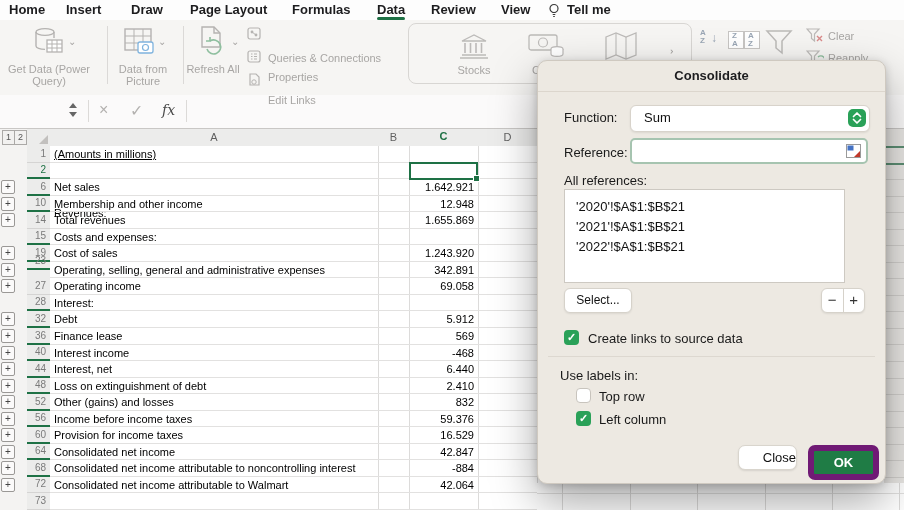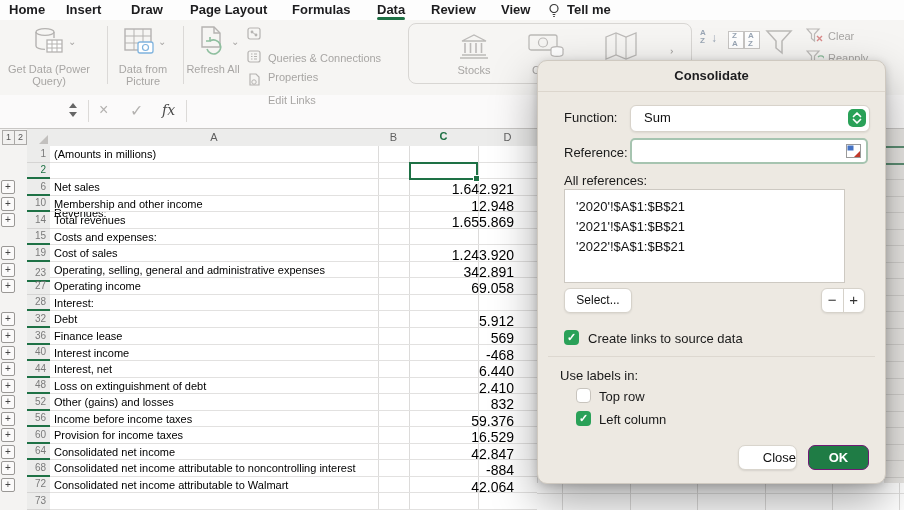--- a/index.html
+++ b/index.html
@@ -39,21 +39,21 @@
   .colhead.selected{color:#1E7145;font-weight:700;border-bottom:2px solid #1E7145;line-height:17px;}
   #rownums{position:absolute;left:27px;top:18px;width:23px;height:364px;background:#ececeb;border-right:1px solid #c9c7c5;}
   .rownum{position:absolute;left:0;width:19px;padding-right:4px;font-size:10px;color:#7a7a7a;text-align:right;border-bottom:1px solid #d5d4d3;}
   .rownum.hidden-after{border-bottom:2px solid #1E7145;}
   .rownum.active-row{color:#1E7145;}
   .plusbox{position:absolute;left:1px;width:12px;height:12px;border:1px solid #9a9896;border-radius:2px;background:#fbfafa;font-size:10px;line-height:11px;color:#444;text-align:center;}
   #cells{position:absolute;left:50px;top:18px;width:854px;height:364px;background:#fff;}
   .vline{position:absolute;top:0;width:1px;height:364px;background:#dcdbda;}
   .hline{position:absolute;left:0;width:487px;height:1px;background:#e2e1e0;}
   .cell-label{position:absolute;left:4px;font-size:11px;color:#000;white-space:nowrap;}
-  .cell-value{position:absolute;font-size:14px;color:#000;text-align:right;width:65px;padding-left:40px;}
+  .cell-value{position:absolute;font-size:11px;color:#000;text-align:right;width:65px;}
   #active-cell{position:absolute;border:2px solid #1E7145;background:#fff;}
   #active-cell .handle{position:absolute;right:-4px;bottom:-4px;width:5px;height:5px;background:#1E7145;border:1px solid #fff;}
 
   
   #sliver{position:absolute;left:884px;top:128px;width:20px;height:382px;background:#e9e7e4;z-index:2;}
   .sliver-line{position:absolute;left:0;width:20px;height:1px;background:#d2d0cd;}
   .sliver-line.green{height:2px;background:#5d8f74;}
   #bottom-strip{position:absolute;left:537px;top:483px;width:367px;height:27px;background:#fff;z-index:2;}
   .bs-v{position:absolute;top:0;width:1px;height:27px;background:#dcdbda;}
   .bs-h{position:absolute;left:0;top:10px;width:367px;height:1px;background:#e2e1e0;}
@@ -72,21 +72,21 @@
   .ref-item{padding-left:11px;font-size:13px;line-height:20px;color:#111;white-space:nowrap;}
   #select-btn{position:absolute;left:26px;top:227px;width:66px;height:23px;background:#fff;border:1px solid #d6d2ca;border-radius:6px;box-shadow:0 1px 2px rgba(0,0,0,.08);font-size:12px;color:#111;text-align:center;line-height:23px;}
   #minusplus{position:absolute;left:283px;top:227px;width:42px;height:23px;background:#fff;border:1px solid #d6d2ca;border-radius:6px;box-shadow:0 1px 2px rgba(0,0,0,.08);display:flex;}
   #minusplus .seg{flex:1;text-align:center;font-size:15px;line-height:21px;color:#333;}
   #minusplus .seg:first-child{border-right:1px solid #d6d2ca;}
   .cb{position:absolute;width:15px;height:15px;border-radius:4px;box-sizing:border-box;}
   .cb.checked{background:#2AA158;color:#fff;font-size:11px;font-weight:700;text-align:center;line-height:15px;}
   .cb.unchecked{background:#fff;border:1px solid #c8c4bd;}
   #dlg-divider{position:absolute;left:10px;top:295px;width:327px;height:1px;background:#ddd8d0;}
   #close-btn{position:absolute;left:200px;top:384px;width:57px;height:23px;background:#fff;border:1px solid #d9d5cd;border-radius:7px;box-shadow:0 1px 2px rgba(0,0,0,.1);font-size:13px;color:#111;text-align:right;line-height:23px;}
-  #ok-btn{position:absolute;left:270px;top:384px;width:59px;height:23px;background:#1F7C45;border:1px solid #701a75;border-radius:7px;font-size:13px;font-weight:600;color:#fff;text-align:center;line-height:23px;}
+  #ok-btn{position:absolute;left:270px;top:384px;width:59px;height:23px;background:#1F7C45;border:6px solid #701a75;border-radius:7px;font-size:13px;font-weight:600;color:#fff;text-align:center;line-height:23px;}
 </style>
 </head>
 <body>
 
 <div id="app">
 
   <div id="menubar">
     <svg id="tellme-bulb" width="14" height="15" viewBox="0 0 14 15">
       <circle cx="7" cy="5.5" r="4" fill="none" stroke="#3a3a3a" stroke-width="1.2"></circle>
       <path d="M5.5 9.5 h3 M5.7 11.5 h2.6 M6.2 13.5 h1.6" stroke="#3a3a3a" stroke-width="1.1" fill="none"></path>
@@ -241,21 +241,21 @@
       <div class="colhead selected" style="left: 409px; width: 69px;">C</div>
       <div class="colhead" style="left: 478px; width: 59px;">D</div>
       <div id="rownums">
         <div class="rownum" style="top: 0px; height: 16px; line-height: 15px;">1</div>
         <div class="rownum hidden-after active-row" style="top: 17px; height: 14px; line-height: 14px;">2</div>
         <div class="rownum hidden-after" style="top: 33px; height: 15px; line-height: 15px;">6</div>
         <div class="rownum hidden-after" style="top: 50px; height: 14px; line-height: 14px;">10</div>
         <div class="rownum" style="top: 66px; height: 16px; line-height: 15px;">14</div>
         <div class="rownum hidden-after" style="top: 83px; height: 14px; line-height: 14px;">15</div>
         <div class="rownum hidden-after" style="top: 99px; height: 15px; line-height: 15px;">19</div>
-        <div class="rownum hidden-after" style="top: 120px; height: 14px; line-height: 14px;">23</div>
+        <div class="rownum hidden-after" style="top: 108px; height: 14px; line-height: 14px;">23</div>
         <div class="rownum" style="top: 132px; height: 16px; line-height: 15px;">27</div>
         <div class="rownum hidden-after" style="top: 149px; height: 14px; line-height: 14px;">28</div>
         <div class="rownum hidden-after" style="top: 165px; height: 15px; line-height: 15px;">32</div>
         <div class="rownum hidden-after" style="top: 182px; height: 15px; line-height: 15px;">36</div>
         <div class="rownum hidden-after" style="top: 199px; height: 14px; line-height: 14px;">40</div>
         <div class="rownum hidden-after" style="top: 215px; height: 15px; line-height: 15px;">44</div>
         <div class="rownum hidden-after" style="top: 232px; height: 14px; line-height: 14px;">48</div>
         <div class="rownum hidden-after" style="top: 248px; height: 15px; line-height: 15px;">52</div>
         <div class="rownum hidden-after" style="top: 265px; height: 14px; line-height: 14px;">56</div>
         <div class="rownum hidden-after" style="top: 281px; height: 15px; line-height: 15px;">60</div>
@@ -264,21 +264,21 @@
         <div class="rownum" style="top: 331px; height: 15px; line-height: 14px;">72</div>
         <div class="rownum" style="top: 347px; height: 16px; line-height: 15px;">73</div>
       </div>
     <div id="cells">
       <div class="vline" style="left:328px"></div>
       <div class="vline" style="left:359px"></div>
       <div class="vline" style="left:428px"></div>
       <div class="vline" style="left:487px"></div>
       <div id="rows-layer">
           <div class="hline" style="top: 16px;"></div>
-          <div class="cell-label" style="top: 2px;">(Amounts in millions)</div>
+          <div class="cell-label" style="top: 2px; text-decoration: underline;">(Amounts in millions)</div>
           <div class="hline" style="top: 32px;"></div>
           <div class="cell-label" style="top: 19px; margin-top: 42px;">Revenues:</div>
           <div class="hline" style="top: 49px;"></div>
           <div class="cell-label" style="top: 35px;">Net sales</div>
           <div class="cell-value" style="left: 359px; top: 35px;">1.642.921</div>
           <div class="hline" style="top: 65px;"></div>
           <div class="cell-label" style="top: 52px;">Membership and other income</div>
           <div class="cell-value" style="left: 359px; top: 52px;">12.948</div>
           <div class="hline" style="top: 82px;"></div>
           <div class="cell-label" style="top: 68px;">Total revenues</div>

